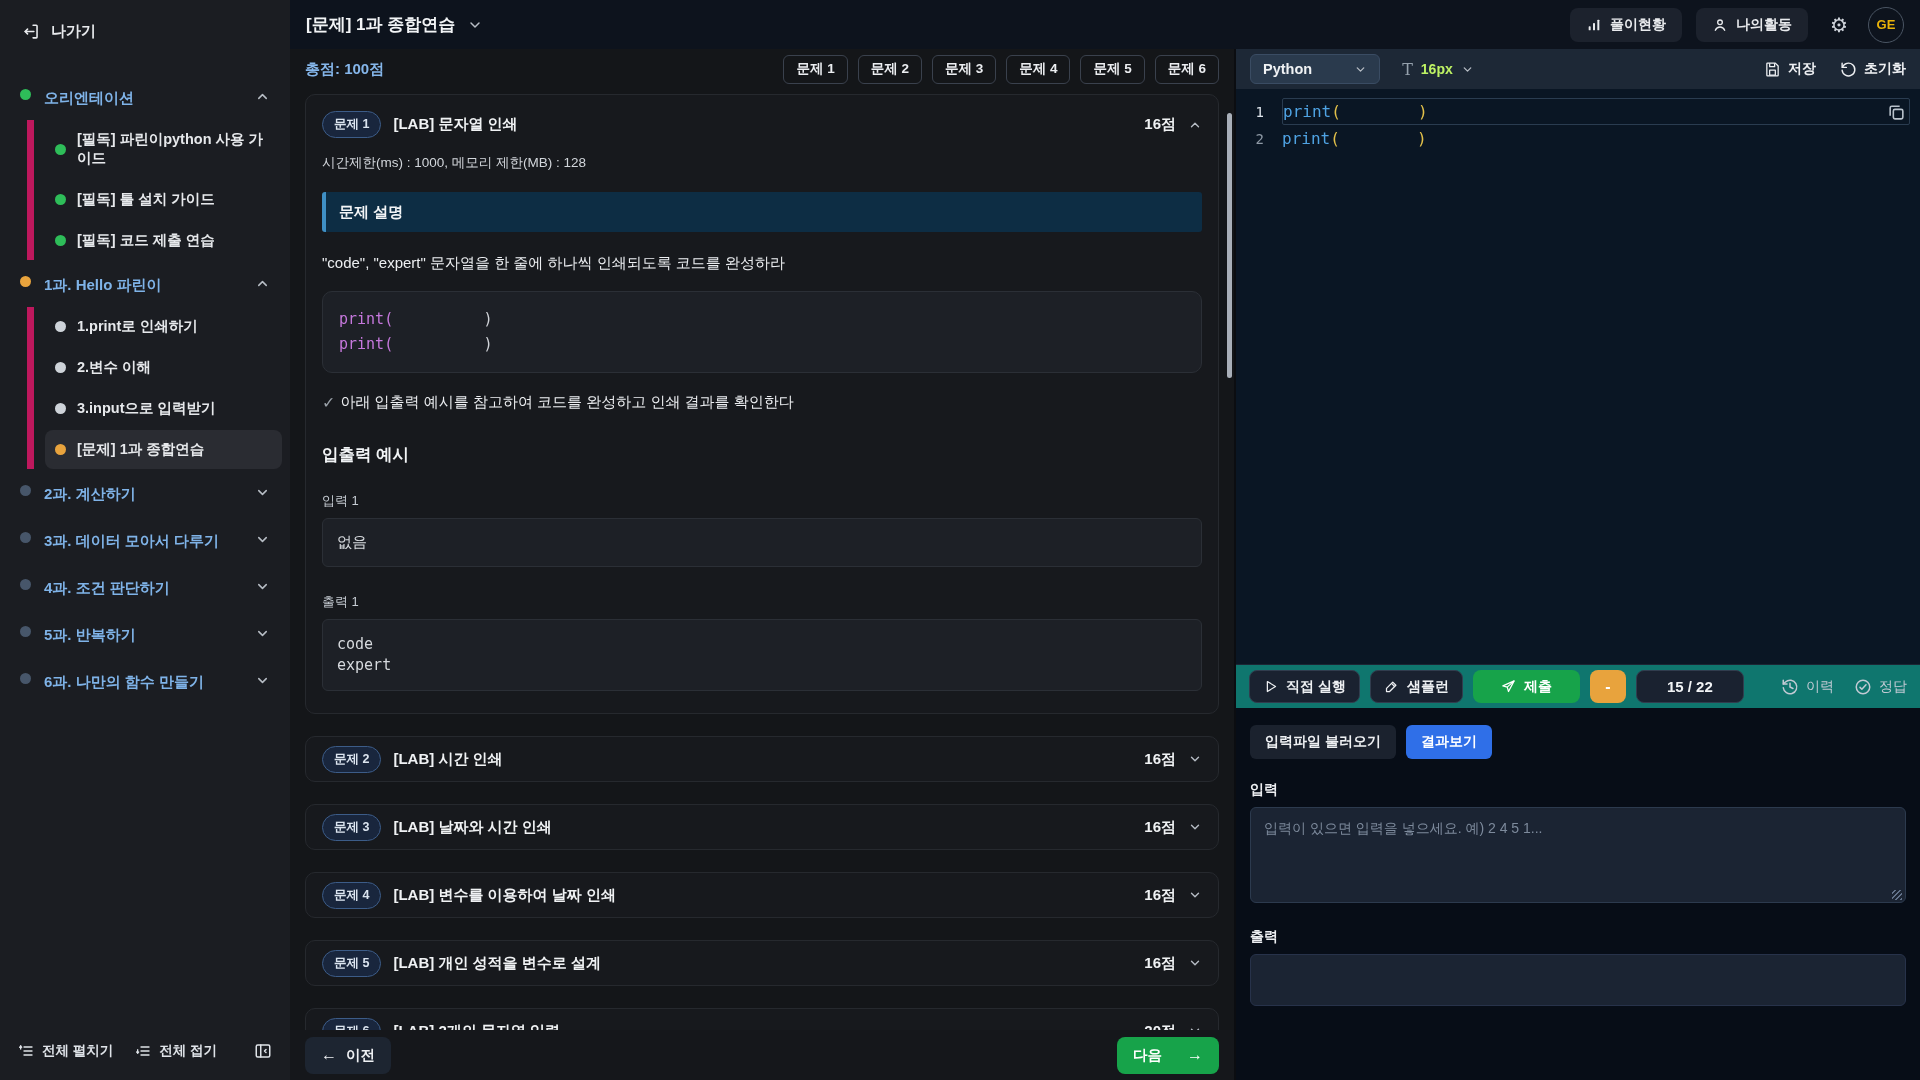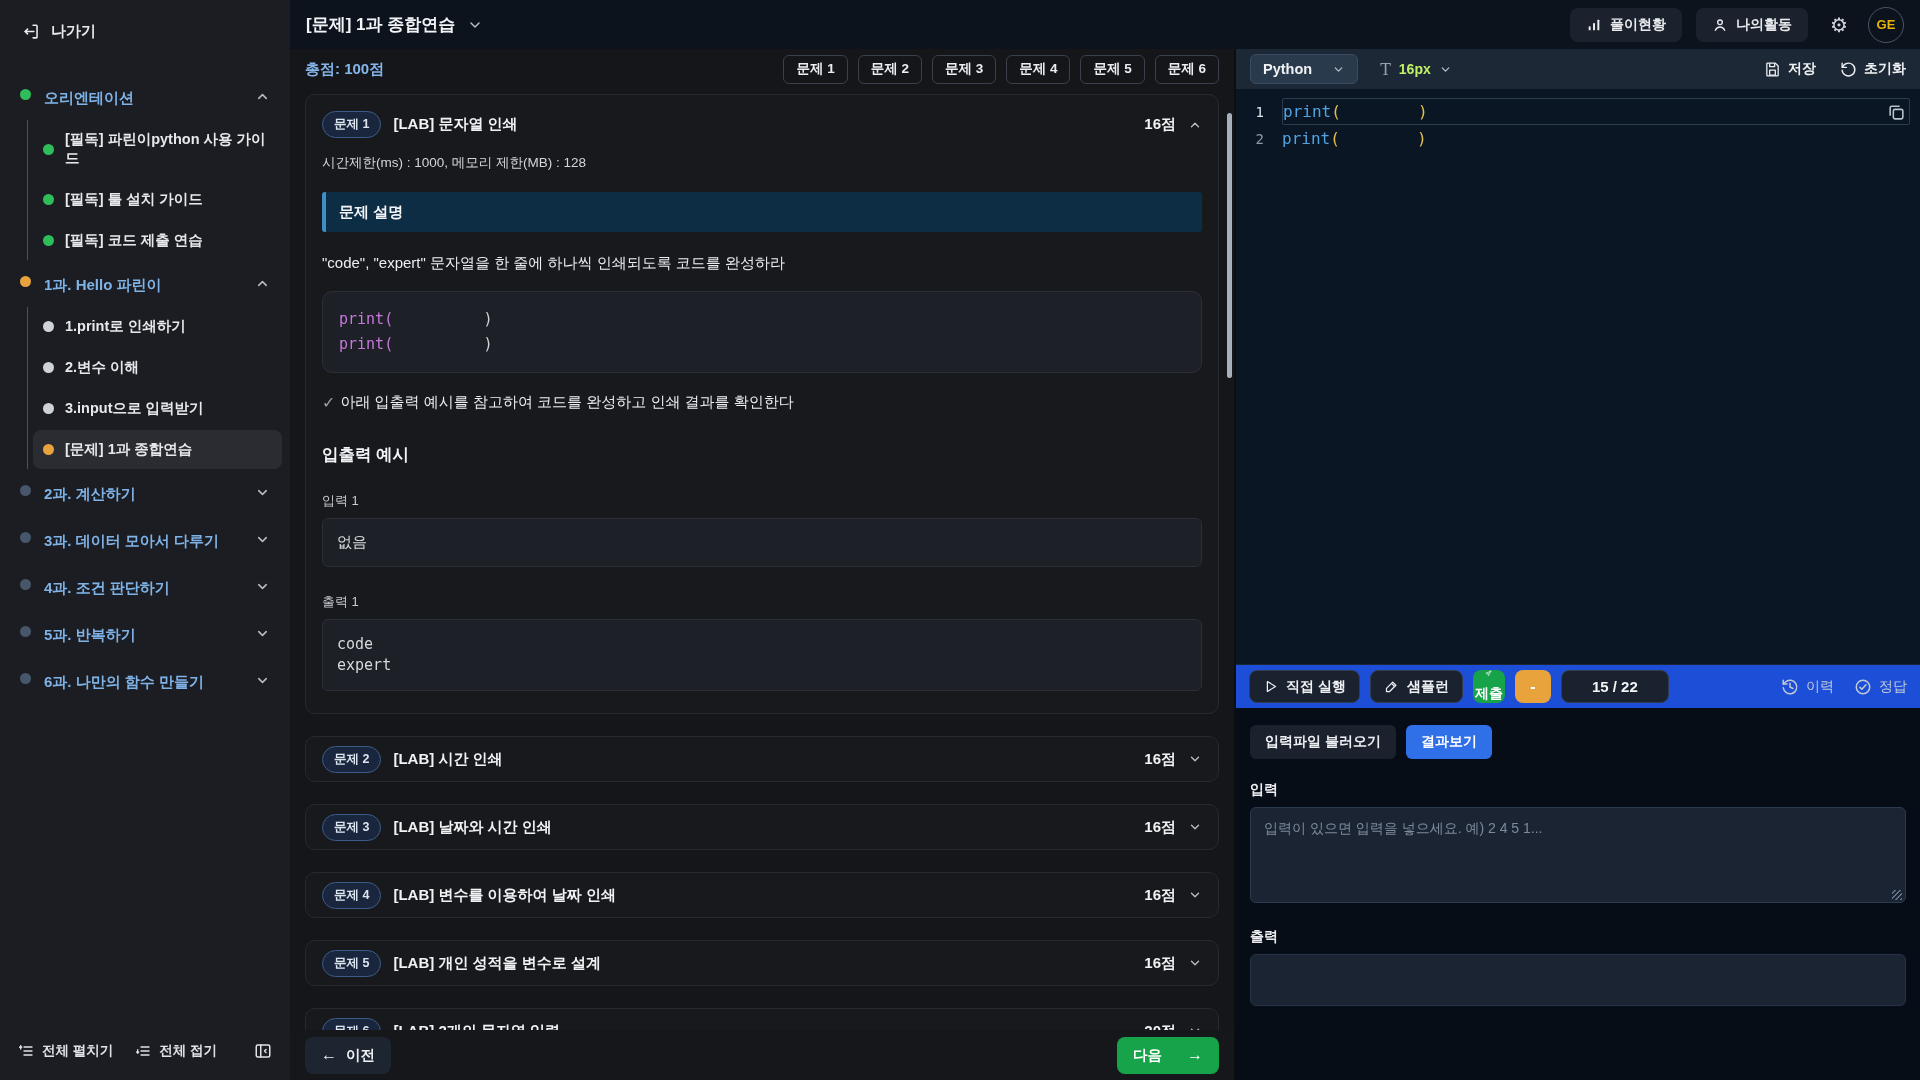--- a/index.html
+++ b/index.html
@@ -13,21 +13,21 @@
   }
   .app { display:flex; width:1920px; height:1080px; }
 
   
   .sidebar { width:290px; background:#1b1d22; display:flex; flex-direction:column; position:relative; flex-shrink:0; }
   .exit-row { display:flex; align-items:center; gap:10px; padding:22px 20px 10px 22px; color:#e8eaed; font-weight:bold; font-size:15px; cursor:pointer; }
   .tree { margin-top:28px; flex:1; overflow:hidden; }
   .sec { display:flex; align-items:flex-start; gap:13px; padding:10px 20px 10px 20px; cursor:pointer; }
   .sec + .sec { margin-top:8px; }
   .sec-label { flex:1; color:#7fb3e8; font-size:15px; font-weight:bold; }
-  .children { margin:2px 0 6px 27px; border-left:1px solid #be185d; padding-left:5px; }
+  .children { margin:2px 0 6px 27px; border-left:7px solid #be185d; padding-left:11px; }
   .child { display:flex; align-items:center; gap:11px; padding:10px 10px; margin:2px 8px 2px 0; border-radius:8px; font-size:14.5px; color:#e6e8eb; font-weight:bold; cursor:pointer; }
   .child.selected { background:#2a2c32; }
   .dot { width:11px; height:11px; border-radius:50%; flex-shrink:0; }
   .dot.green { background:#2ebd59; }
   .dot.amber { background:#e8a33d; }
   .dot.white { background:#ced3d9; }
   .dot.slate { background:#47566a; }
   .side-footer { height:58px; display:flex; align-items:center; padding:0 18px; gap:22px; }
   .sf-btn { display:flex; align-items:center; gap:8px; color:#dfe3e8; font-size:13.5px; font-weight:bold; cursor:pointer; }
   .sf-collapse { margin-left:auto; color:#dfe3e8; cursor:pointer; display:flex; }
@@ -76,38 +76,38 @@
   .up svg { transform:rotate(180deg); }
   .scroll-thumb { position:absolute; right:2px; top:64px; width:5px; height:265px; background:#a9afb8; border-radius:3px; cursor:pointer; }
   .pfooter { position:absolute; bottom:0; left:0; right:0; height:50px; background:#15171b; display:flex; align-items:center; justify-content:space-between; padding:0 15px; z-index:5; }
   .btn-prev { display:flex; align-items:center; gap:9px; background:#1d2531; border-radius:8px; height:37px; padding:0 16px; color:#eef0f3; font-size:14.5px; font-weight:bold; cursor:pointer; }
   .btn-next { display:flex; align-items:center; gap:25px; background:#17a34a; border-radius:8px; height:37px; padding:0 16px; color:#ffffff; font-size:14.5px; font-weight:bold; cursor:pointer; }
   .arrow { font-size:16px; line-height:1; }
 
   
   .editor-col { flex:1; display:flex; flex-direction:column; background:#0a1624; border-left:2px solid #0b0d11; min-width:0; }
   .etoolbar { height:40px; background:#1d2836; display:flex; align-items:center; padding:0 14px; flex-shrink:0; }
-  .lang-select { display:flex; align-items:center; gap:20px; background:#2a3a4d; border:1px solid #3a4c63; border-radius:6px; height:30px; padding:0 12px; font-size:14.5px; font-weight:bold; color:#f0f2f4; cursor:pointer; }
+  .lang-select { display:flex; align-items:center; gap:42px; background:#2a3a4d; border:1px solid #3a4c63; border-radius:6px; height:30px; padding:0 12px; font-size:14.5px; font-weight:bold; color:#f0f2f4; cursor:pointer; }
   .fontsize { display:flex; align-items:center; gap:8px; margin-left:22px; cursor:pointer; }
   .t-icon { font-family:"DejaVu Serif", serif; font-size:16px; color:#95a1ad; }
   .fs-val { font-size:14px; color:#bef264; font-weight:bold; }
   .etool-right { margin-left:auto; display:flex; align-items:center; gap:24px; }
   .etool-btn { display:flex; align-items:center; gap:7px; color:#eef0f3; font-size:14px; font-weight:bold; cursor:pointer; }
   .ecode { flex:1; position:relative; padding-top:9px; font-family:"DejaVu Sans Mono", monospace; font-size:16px; cursor:text; }
   .eline { display:flex; height:27px; align-items:center; }
   .lnum { width:46px; text-align:right; padding-right:18px; font-size:14px; color:#8e99a5; flex-shrink:0; }
   .eline.current .lnum { color:#dfe5ec; }
   .lwrap { flex:1; margin-right:10px; height:27px; display:flex; align-items:center; }
   .eline.current .lwrap { border:1px solid #2a3c50; border-radius:2px; }
   .kw-b { color:#4fa3e3; white-space:pre; }
   .par-y { color:#e2c04a; white-space:pre; }
   .copy-btn { position:absolute; top:14px; right:14px; color:#b9c2cc; cursor:pointer; }
-  .eactions { height:44px; background:#1d4ed8; border-top:1px solid #1c2634; display:flex; align-items:center; padding:0 13px; gap:10px; flex-shrink:0; }
+  .eactions { height:44px; background:#0f766e; border-top:1px solid #1c2634; display:flex; align-items:center; padding:0 13px; gap:10px; flex-shrink:0; }
   .act-btn { display:flex; align-items:center; gap:8px; background:#1a2230; border:1px solid #313d4e; border-radius:8px; height:33px; padding:0 13px; font-size:14px; font-weight:bold; color:#eef0f3; cursor:pointer; }
-  .act-submit { display:flex; align-items:center; gap:8px; background:#17a34a; border-radius:8px; height:33px; padding:0 2px; font-size:14px; font-weight:bold; color:#fff; cursor:pointer;flex-direction:column; }
+  .act-submit { display:flex; align-items:center; gap:8px; background:#17a34a; border-radius:8px; height:33px; padding:0 28px; font-size:14px; font-weight:bold; color:#fff; cursor:pointer; }
   .act-minus { background:#e8a33d; border-radius:8px; height:33px; width:36px; display:flex; align-items:center; justify-content:center; color:#fff; font-weight:bold; font-size:16px; cursor:pointer; }
   .act-count { display:flex; align-items:center; background:#1a2230; border:1px solid #313d4e; border-radius:8px; height:33px; padding:0 30px; font-size:15px; font-weight:bold; color:#f2f4f6; }
   .eact-right { margin-left:auto; display:flex; align-items:center; gap:20px; }
   .eact-link { display:flex; align-items:center; gap:7px; color:#c2cad4; font-size:14px; cursor:pointer; }
   .eio { height:372px; background:#070d17; padding:17px 14px; flex-shrink:0; }
   .eio-tabs { display:flex; gap:10px; }
   .tab-dark { background:#1b222e; border-radius:6px; height:34px; display:flex; align-items:center; padding:0 15px; font-size:14px; font-weight:bold; color:#eef0f3; cursor:pointer; }
   .tab-blue { background:#2f6fe8; border-radius:6px; height:34px; display:flex; align-items:center; padding:0 15px; font-size:14px; font-weight:bold; color:#ffffff; cursor:pointer; }
   .eio-label { margin-top:22px; font-size:14px; color:#eceef1; font-weight:bold; }
   .eio-ta-wrap { position:relative; margin-top:8px; }

